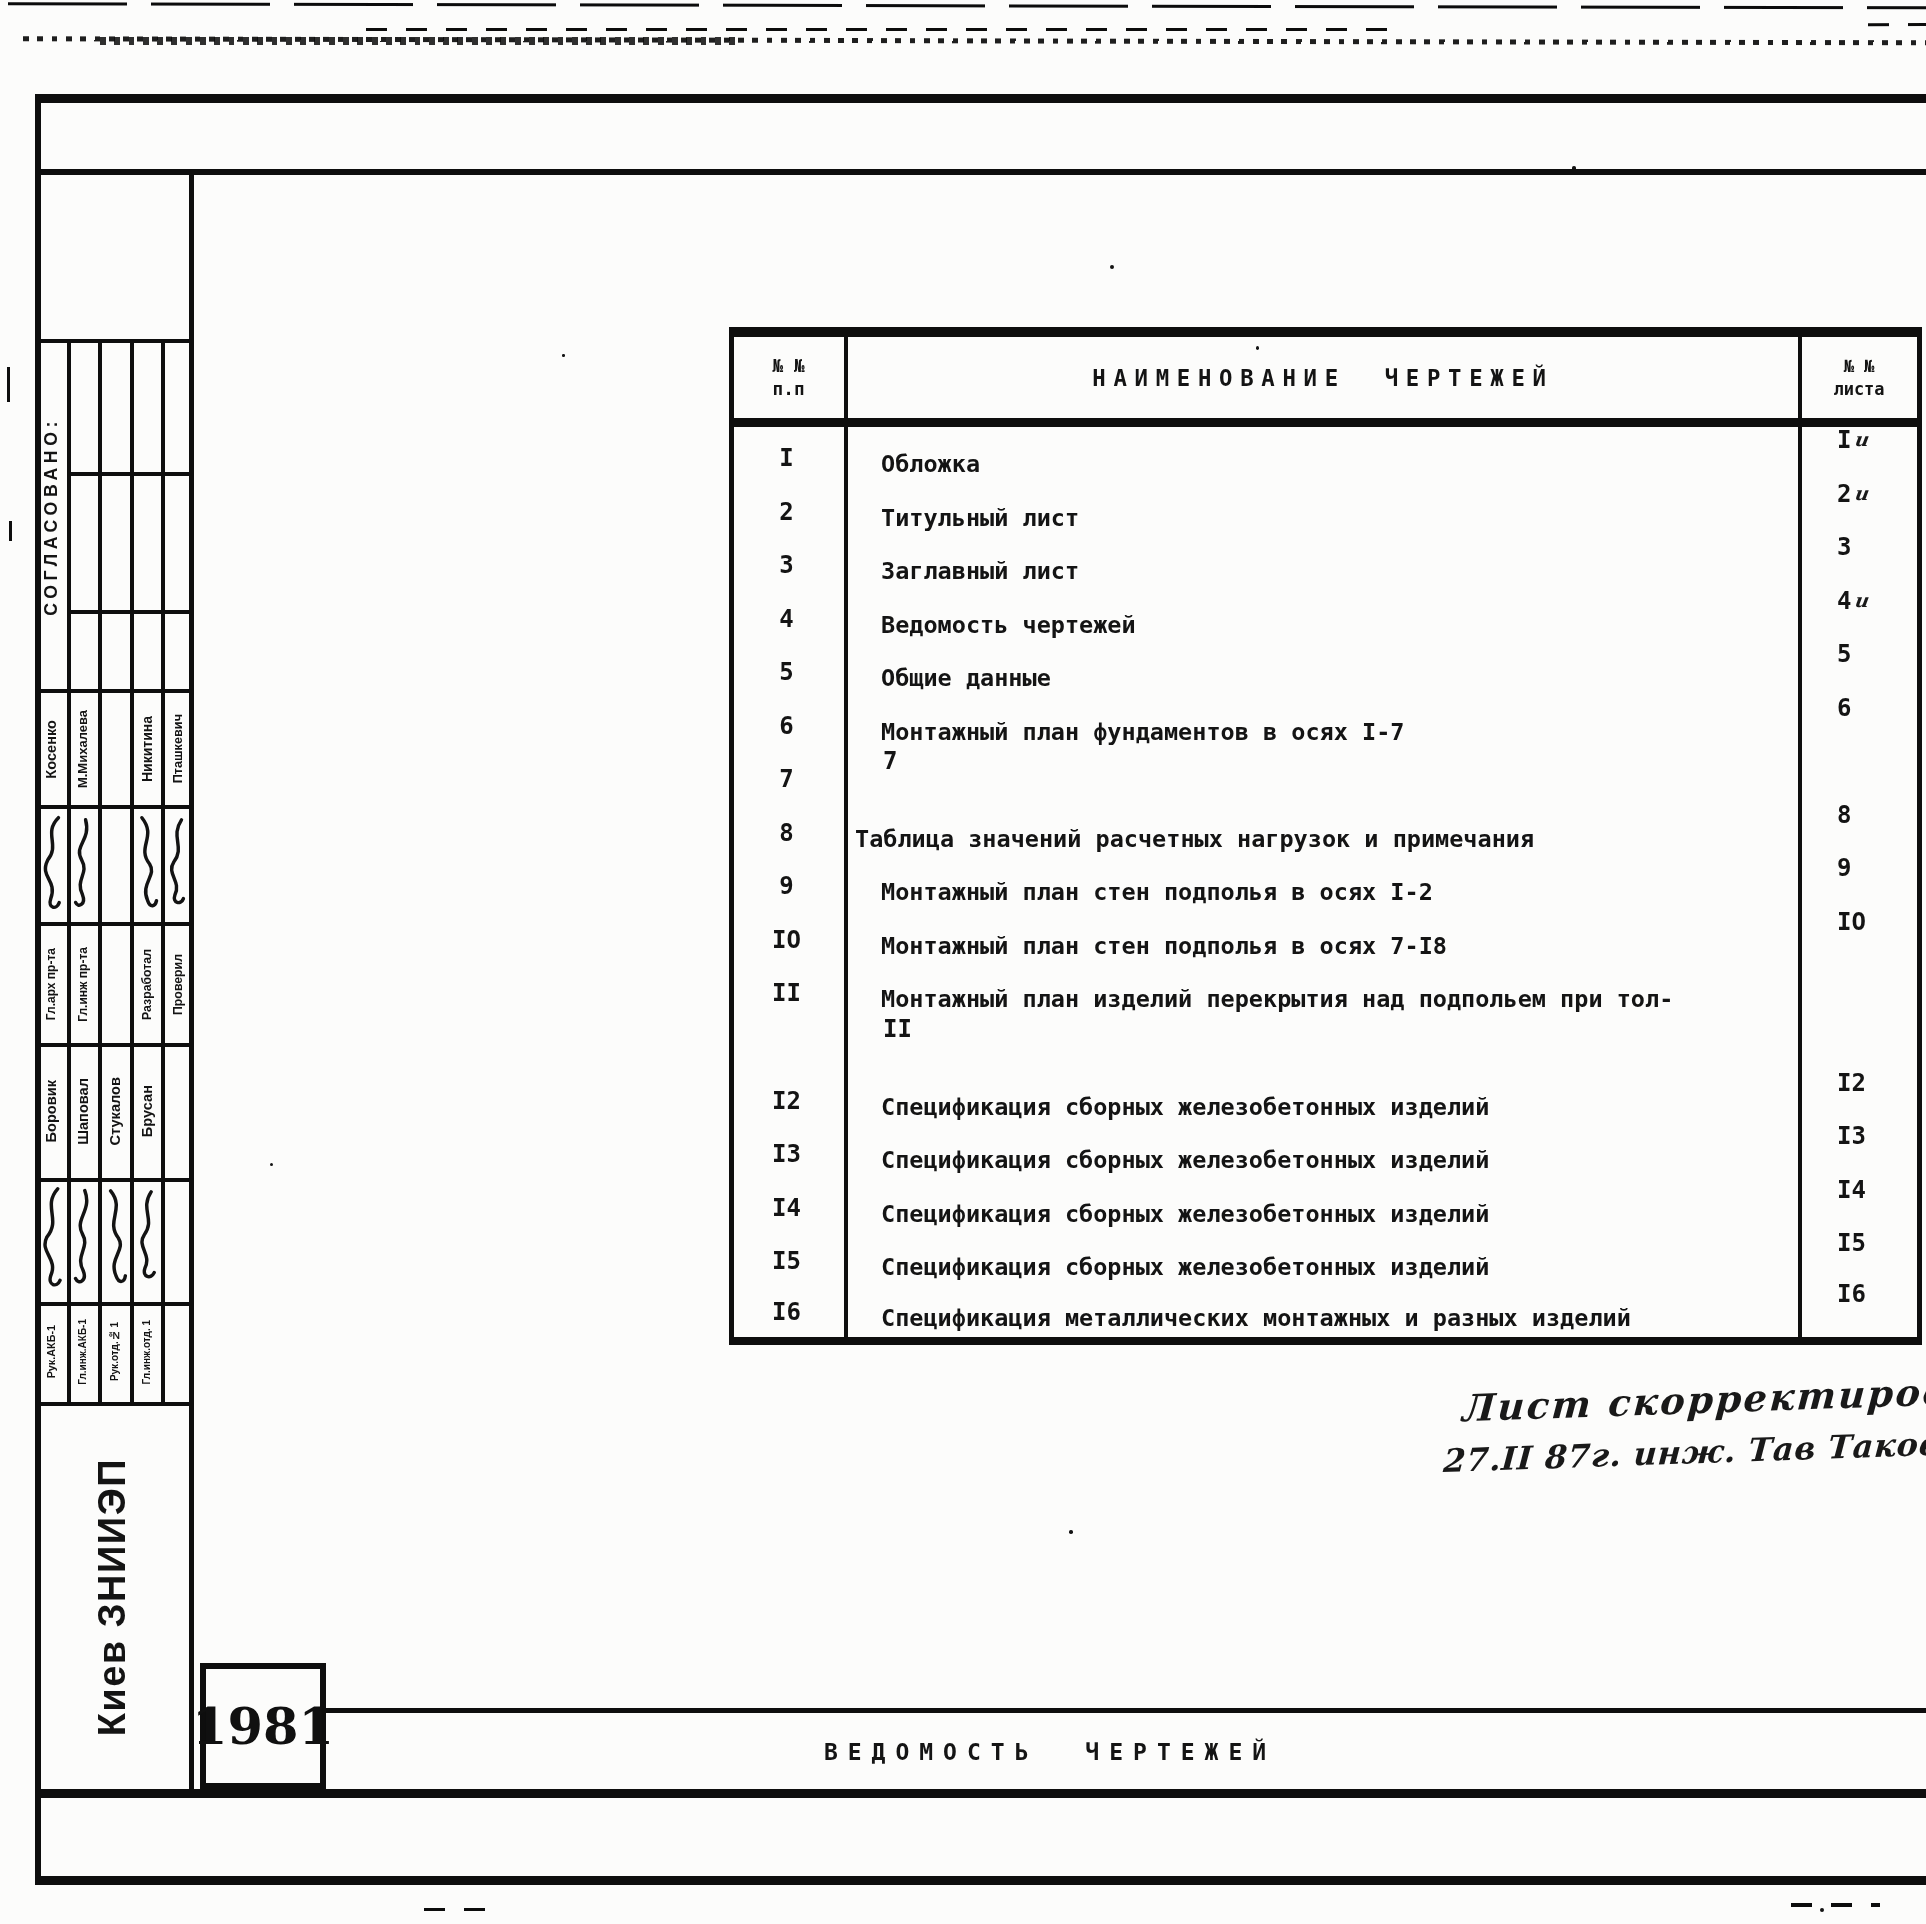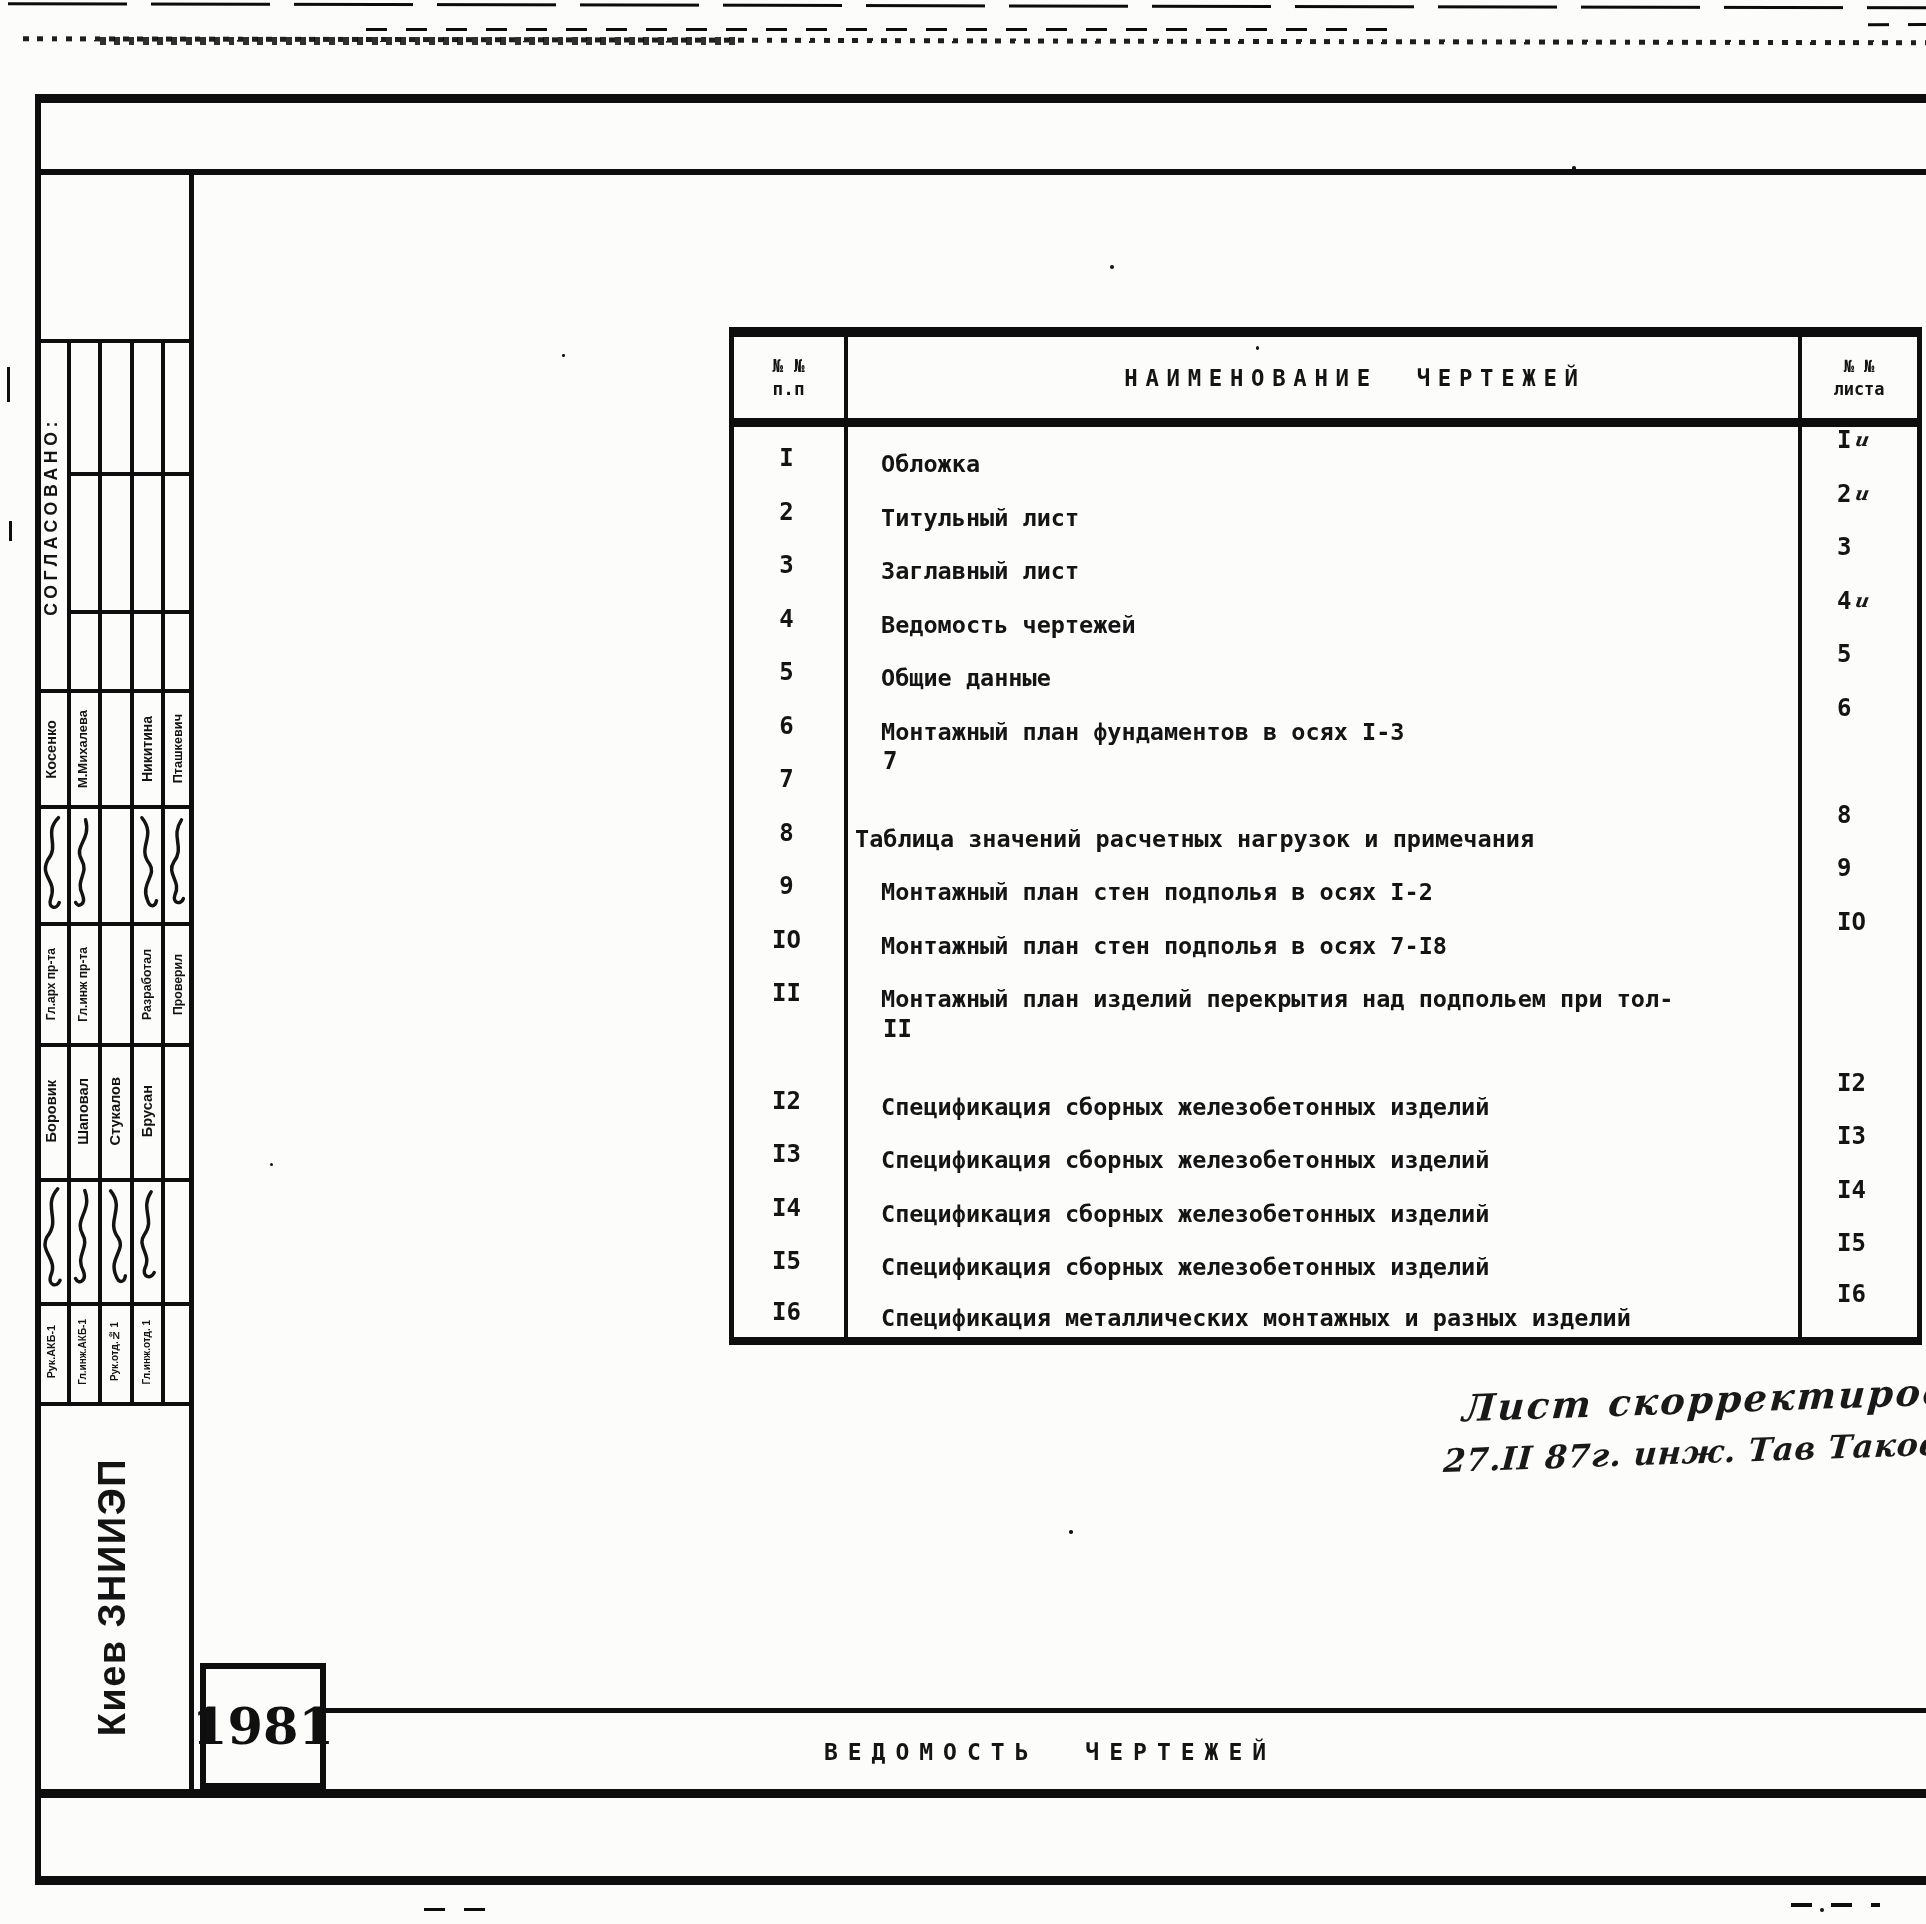--- a/index.html
+++ b/index.html
@@ -178,21 +178,21 @@
     <div class="ln" style="left:0;top:0;width:4.6px;height:1018px;"></div>
     <div class="ln" style="left:1188px;top:0;width:4.6px;height:1018px;"></div>
     <div class="ln" style="left:115px;top:10px;width:3.9px;height:1000px;"></div>
     <div class="ln" style="left:1069px;top:10px;width:3.9px;height:1000px;"></div>
     <div class="ln" style="left:4.6px;top:91px;width:1184px;height:9.2px;"></div>
 
     <div class="abs cellc" style="left:4.6px;top:10px;width:110px;height:81px;flex-direction:column;">
       <span class="tw" style="font-size:17.7px;line-height:1.25;">№ №</span>
       <span class="tw" style="font-size:17.7px;line-height:1.25;">п.п</span>
     </div>
-    <div class="abs cellc" style="left:119px;top:10px;width:950px;height:81px;margin-left:32px;">
+    <div class="abs cellc" style="left:119px;top:10px;width:950px;height:81px;">
       <span class="tw" style="font-size:22.3px;letter-spacing:7.7px;word-spacing:17.7px;">НАИМЕНОВАНИЕ ЧЕРТЕЖЕЙ</span>
     </div>
     <div class="abs cellc" style="left:1072px;top:10px;width:116px;height:81px;flex-direction:column;">
       <span class="tw" style="font-size:17px;line-height:1.3;">№ №</span>
       <span class="tw" style="font-size:17px;line-height:1.3;">листа</span>
     </div>
 
     <div class="trow" style="top:104px;">
         <div class="tc-num tw">I</div>
         <div class="tc-name tw">Обложка</div>
@@ -213,21 +213,21 @@
         <div class="tc-name tw">Ведомость чертежей</div>
         <div class="tc-sheet tw"><span>4</span><span class="su hand">и</span></div>
       </div>
     <div class="trow" style="top:318px;">
         <div class="tc-num tw">5</div>
         <div class="tc-name tw">Общие данные</div>
         <div class="tc-sheet tw"><span>5</span><span class="su hand"></span></div>
       </div>
     <div class="trow" style="top:372px;">
         <div class="tc-num tw">6</div>
-        <div class="tc-name tw">Монтажный план фундаментов в осях I-3</div>
+        <div class="tc-name tw">Монтажный план фундаментов в осях I-7</div>
         <div class="tc-sheet tw"><span>6</span><span class="su hand"></span></div>
       </div>
     <div class="trow" style="top:425px;">
         <div class="tc-num tw">7</div>
         <div class="tc-sheet tw"><span>7</span><span class="su hand"></span></div>
       </div>
     <div class="trow" style="top:479px;">
         <div class="tc-num tw">8</div>
         <div class="tc-name tw flush">Таблица значений расчетных нагрузок и примечания</div>
         <div class="tc-sheet tw"><span>8</span><span class="su hand"></span></div>

